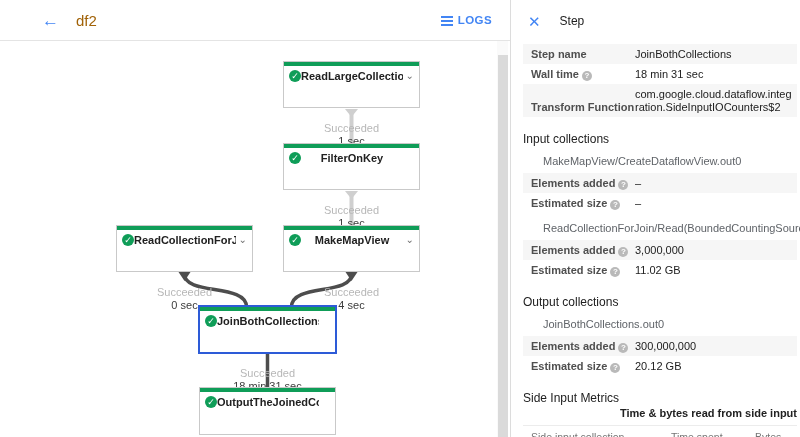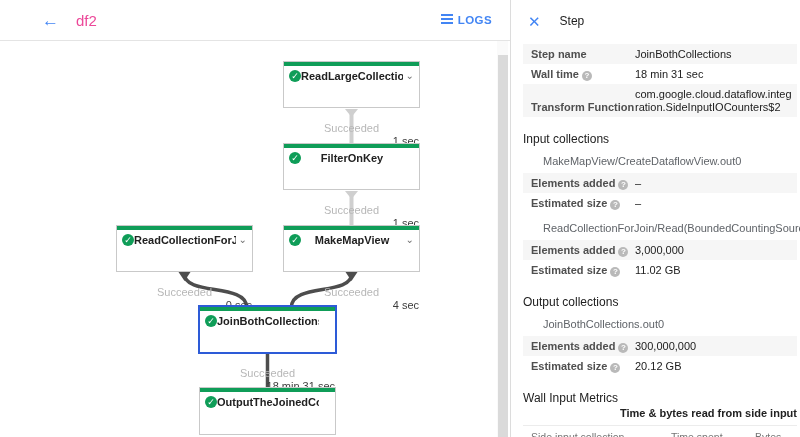--- a/index.html
+++ b/index.html
@@ -3,42 +3,42 @@
 <meta charset="utf-8">
 <style>
   html,body{margin:0;padding:0;background:#fff;}
   body{font-family:"Liberation Sans", sans-serif;color:#212121;}
   .app{position:relative;width:800px;height:437px;background:#fff;overflow:hidden;}
 
   
   .left-header{position:absolute;left:0;top:0;width:510px;height:41px;box-sizing:border-box;
     border-bottom:1px solid #e4e4e4;display:flex;align-items:center;background:#fff;}
   .back-btn{margin-left:42px;color:#4285f4;font-size:17px;line-height:17px;cursor:pointer;}
-  .job-title{margin-left:17px;font-size:15px;color:#ec4899;}
-  .logs-btn{margin-left:auto;margin-right:18px;display:flex;align-items:flex-start;color:#4285f4;
+  .job-title{margin-left:17px;font-size:15px;color:#a16207;}
+  .logs-btn{margin-left:auto;margin-right:18px;display:flex;align-items:flex-end;color:#4285f4;
     font-size:11.5px;font-weight:bold;letter-spacing:.4px;cursor:pointer;}
   .logs-icon{width:12px;height:10px;margin-right:5px;
     background:repeating-linear-gradient(to bottom,#4285f4 0 2px,transparent 2px 4px);}
 
   
   .graph{position:absolute;left:0;top:41px;width:496px;height:396px;overflow:hidden;background:#fff;}
   .edges{position:absolute;left:0;top:0;}
   .node{position:absolute;width:137px;height:47px;box-sizing:border-box;background:#fff;
     border:1px solid #c9c9c9;cursor:pointer;}
   .node.selected{width:139px;height:49px;border:2px solid #2d5bd7;}
   .nbar{height:4px;background:#0f9d58;}
   .nrow{display:flex;align-items:center;padding:2px 5px 0 5px;height:15px;}
   .ncheck{flex:none;width:12px;height:12px;border-radius:50%;background:#0f9d58;color:#fff;
     font-size:9px;line-height:12px;text-align:center;}
   .ntitle{flex:1;text-align:center;font-size:11px;font-weight:bold;color:#212121;
     white-space:nowrap;overflow:hidden;}
   .nchev{flex:none;width:11px;color:#707070;font-size:10px;line-height:10px;text-align:right;cursor:pointer;}
   .nspacer{flex:none;width:11px;}
   .nstatus{text-align:center;font-size:11px;line-height:13px;color:#b7b7b7;margin-top:39px;}
-  .ntime{text-align:right;font-size:11px;line-height:13px;color:#3c3c3c;}
+  .ntime{text-align:center;font-size:11px;line-height:13px;color:#3c3c3c;}
 
   .vscroll-track{position:absolute;left:497px;top:41px;width:11px;height:396px;background:#fafafa;}
   .vscroll-thumb{position:absolute;left:498px;top:55px;width:10px;height:382px;background:#dadada;cursor:pointer;}
 
   
   .right-panel{position:absolute;left:510px;top:0;width:290px;height:437px;box-sizing:border-box;
     border-left:1px solid #dcdcdc;background:#fff;overflow:hidden;}
   .panel-header{display:flex;align-items:center;height:42px;}
   .close-btn{margin-left:17px;color:#4285f4;font-size:15px;line-height:15px;cursor:pointer;}
   .panel-title{margin-left:19px;font-size:12px;color:#212121;}
@@ -215,21 +215,21 @@
         <div class="kv alt">
           <span class="lbl"><span>Elements added</span><span class="help">?</span></span>
           <span class="val">300,000,000</span>
         </div>
         <div class="kv">
           <span class="lbl"><span>Estimated size</span><span class="help">?</span></span>
           <span class="val">20.12 GB</span>
         </div>
       </div>
 
-      <div class="sec-heading" style="margin-bottom:2px;">Wall Input Metrics</div>
+      <div class="sec-heading" style="margin-bottom:2px;">Side Input Metrics</div>
       <div class="sit-sub">Time &amp; bytes read from side input</div>
 
       <div class="sit-head">
         <span class="sit-c1">Side input collection</span>
         <span class="sit-c2">Time spent reading</span>
         <span class="sit-c3">Bytes read</span>
       </div>
 
     </div>
   </div>

